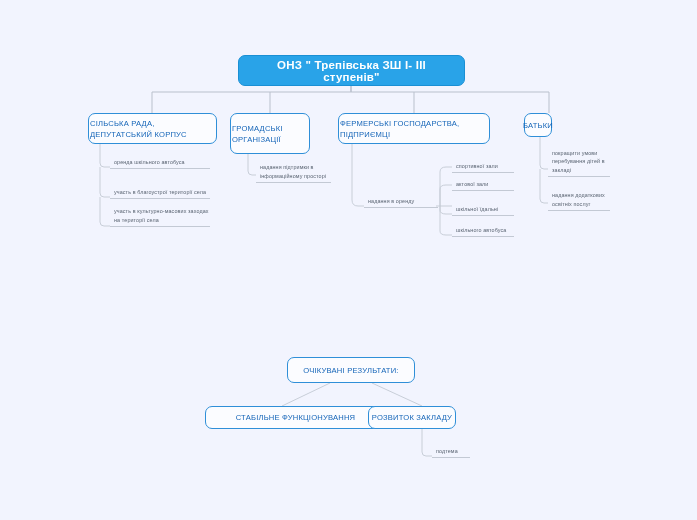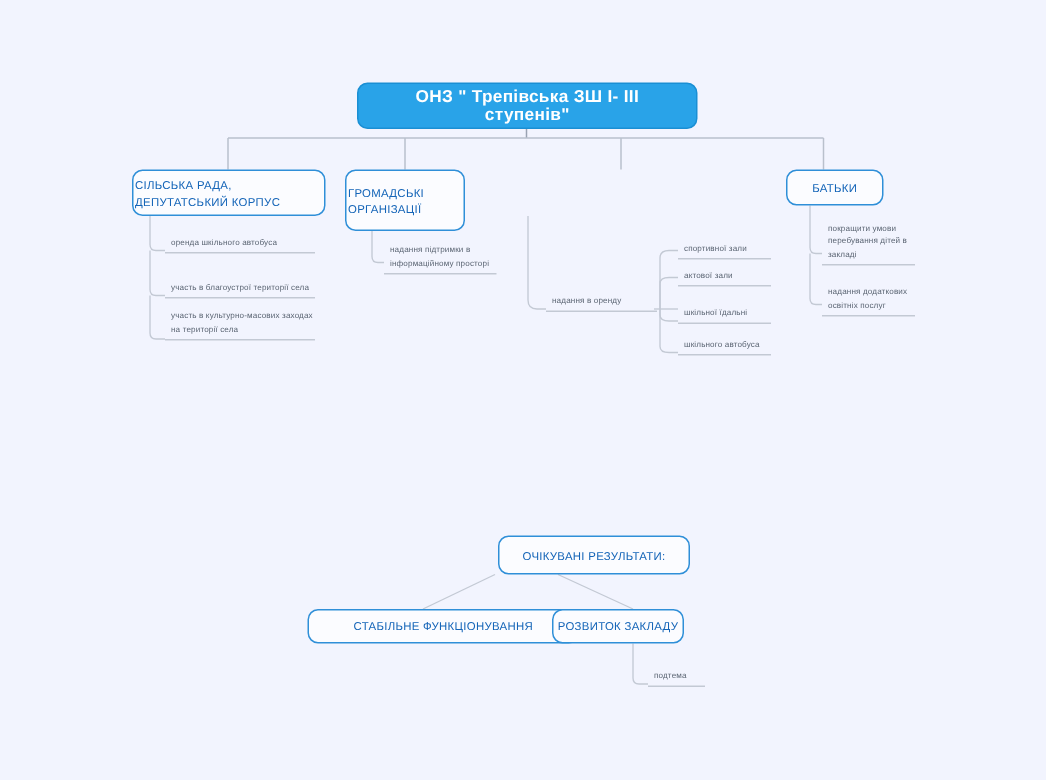--- a/index.html
+++ b/index.html
@@ -140,22 +140,25 @@
   </div>
 
   <div class="node branch" style="left:88px; top:113px; width:129px; height:31px;">
     <span>СІЛЬСЬКА РАДА, ДЕПУТАТСЬКИЙ КОРПУС</span>
   </div>
 
   <div class="node branch" style="left:230px; top:113px; width:80px; height:41px;">
     <span>ГРОМАДСЬКІ ОРГАНІЗАЦІЇ</span>
   </div>
 
-
-  <div class="node branch center" style="left:524px; top:113px; width:65px; height:24px;">
+  <div class="node branch" style="left:338px; top:113px; width:152px; height:31px;">
+    <span>ФЕРМЕРСЬКІ ГОСПОДАРСТВА, ПІДПРИЄМЦІ</span>
+  </div>
+
+  <div class="node branch center" style="left:524px; top:113px; width:28px; height:24px;">
     <span>БАТЬКИ</span>
   </div>
 
   <div class="leaf" style="left:110px; top:159px; width:100px; height:10px;">
     <span>оренда шкільного автобуса</span>
   </div>
 
   <div class="leaf" style="left:110px; top:183px; width:100px; height:16px;">
     <span>участь в благоустрої території села</span>
   </div>
@@ -189,21 +192,21 @@
   </div>
 
   <div class="leaf" style="left:548px; top:155px; width:62px; height:22px;">
     <span>покращити умови перебування дітей в закладі</span>
   </div>
 
   <div class="leaf" style="left:548px; top:189px; width:62px; height:22px;">
     <span>надання додаткових освітніх послуг</span>
   </div>
 
-  <div class="node branch center" style="left:287px; top:357px; width:128px; height:26px;margin-left:45px;">
+  <div class="node branch center" style="left:287px; top:357px; width:128px; height:26px;">
     <span>ОЧІКУВАНІ РЕЗУЛЬТАТИ:</span>
   </div>
 
   <div class="node branch center" style="left:205px; top:406px; width:181px; height:23px;">
     <span>СТАБІЛЬНЕ ФУНКЦІОНУВАННЯ</span>
   </div>
 
   <div class="node branch center" style="left:368px; top:406px; width:88px; height:23px;">
     <span>РОЗВИТОК ЗАКЛАДУ</span>
   </div>

